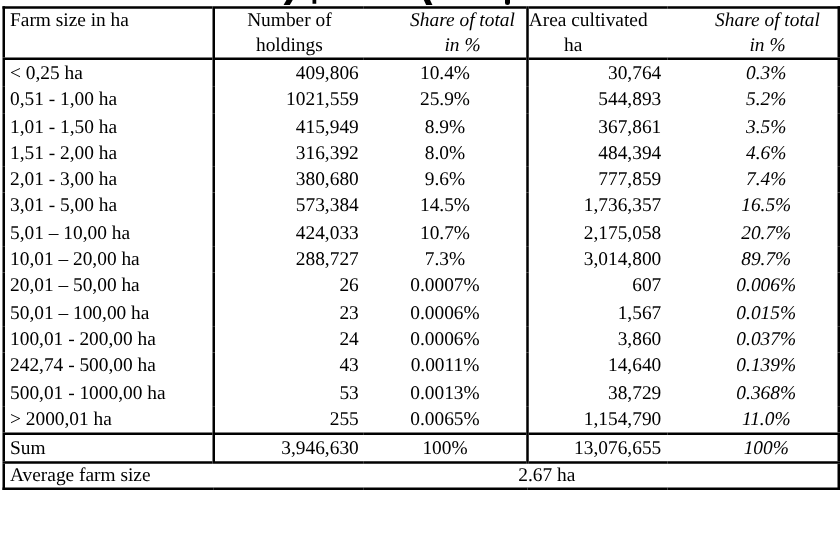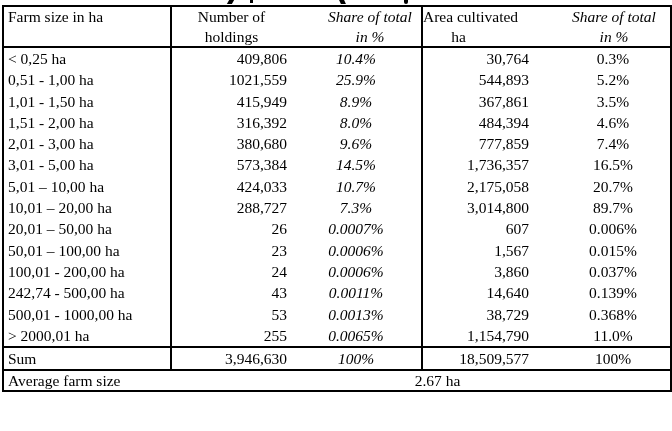--- a/index.html
+++ b/index.html
@@ -40,23 +40,23 @@
 
   .hc1 { text-align: left; padding-left: 4px; border-right: 2px solid #000; }
   .hc2 { text-align: center; }
   .hc3 { text-align: center; font-style: italic; padding-left: 28px; border-right: 2px solid #000; }
   .hc4 { text-align: center; padding-right: 40px; }
   .hc5 { text-align: center; font-style: italic; padding-left: 24px; }
 
   tbody td { height: 21.3px; line-height: 21.3px; }
   .c1 { text-align: left;  padding-left: 4px; border-right: 2px solid #000; }
   .c2 { text-align: right; padding-right: 4px; }
-  .c3 { text-align: center; font-style: italic; border-right: 2px solid #000; }
+  .c3 { text-align: center; border-right: 2px solid #000; }
   .c4 { text-align: right; padding-right: 5px; margin-top: 32px; }
-  .c5 { text-align: center; padding-left: 22px; }
+  .c5 { text-align: center; font-style: italic; padding-left: 22px; }
 
   tr.sum-row { border-top: 2px solid #000; }
   tr.sum-row td { height: 21px; line-height: 21px; }
   tr.average-row { border-top: 2px solid #000; }
   tr.average-row td { height: 19px; line-height: 19px; }
   td.avg-label { text-align: left; padding-left: 4px; }
   td.avg-value { text-align: center; padding-left: 34px; }
 </style>
 </head>
 <body>
@@ -200,21 +200,21 @@
           <td class="c3">0.0065%</td>
           <td class="c4">1,154,790</td>
           <td class="c5">11.0%</td>
         </tr>
       </tbody>
     <tfoot>
       <tr class="sum-row">
         <td class="c1">Sum</td>
         <td class="c2">3,946,630</td>
         <td class="c3">100%</td>
-        <td class="c4">18,509,577</td>
+        <td class="c4">13,076,655</td>
         <td class="c5">100%</td>
       </tr>
       <tr class="average-row">
         <td class="avg-label">Average farm size</td>
         <td class="avg-value" colspan="4">2.67 ha</td>
       </tr>
     </tfoot>
   </table>
 
 </div>

